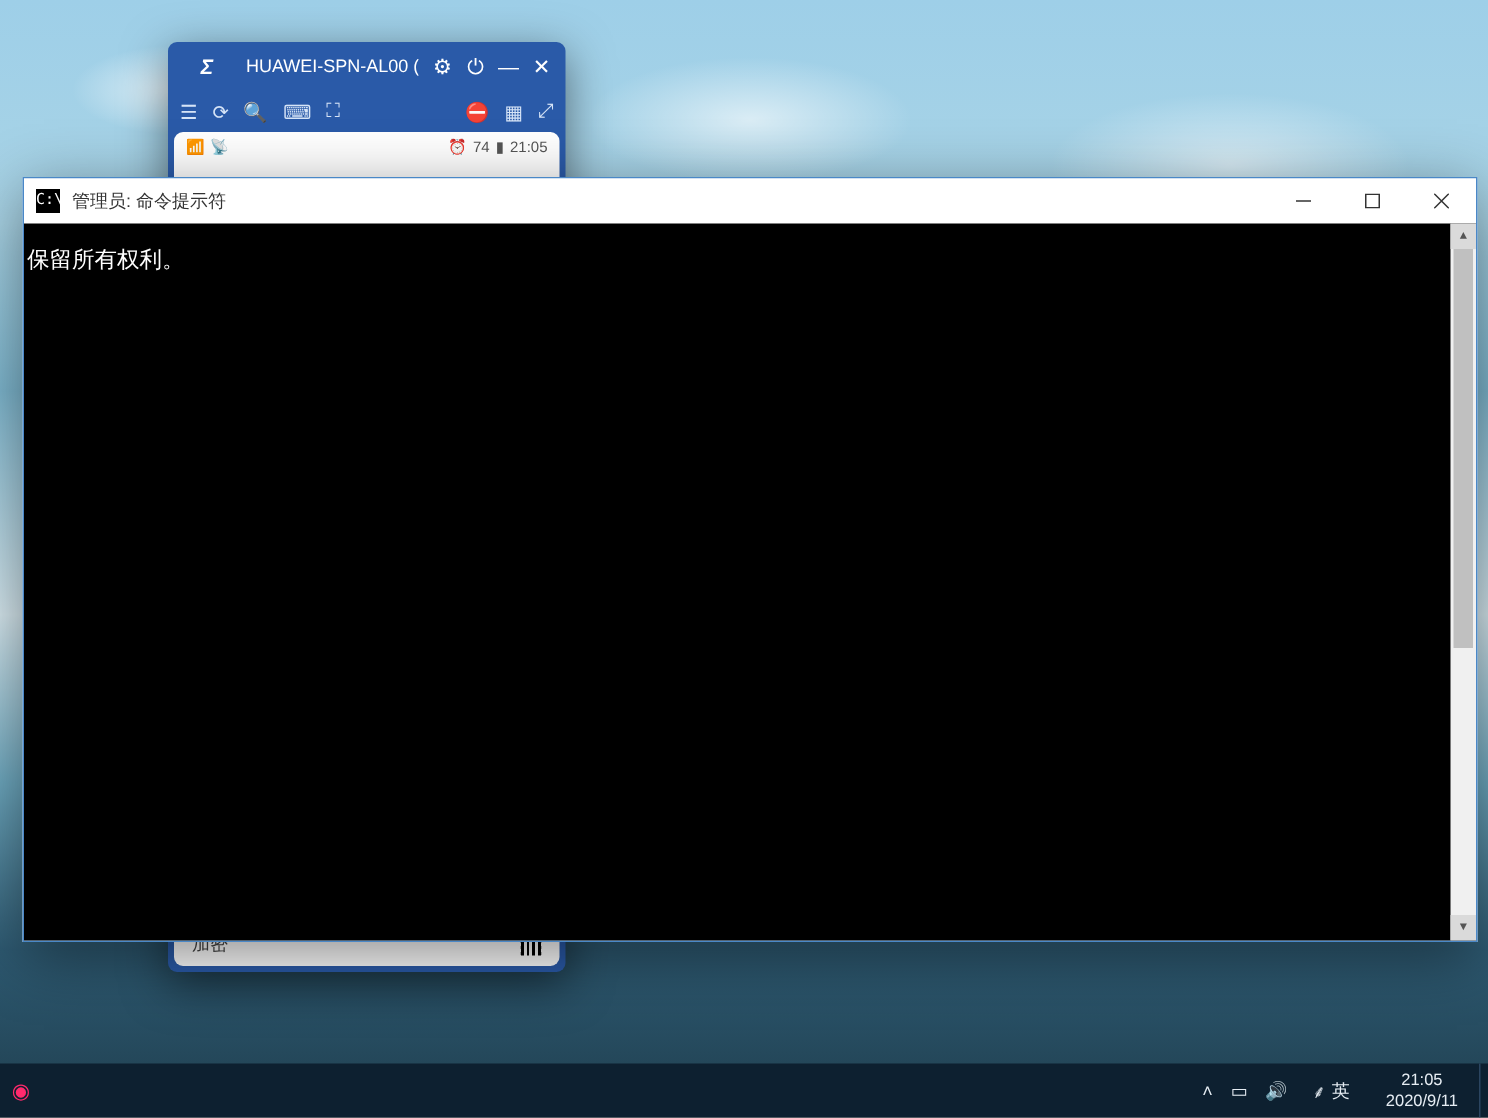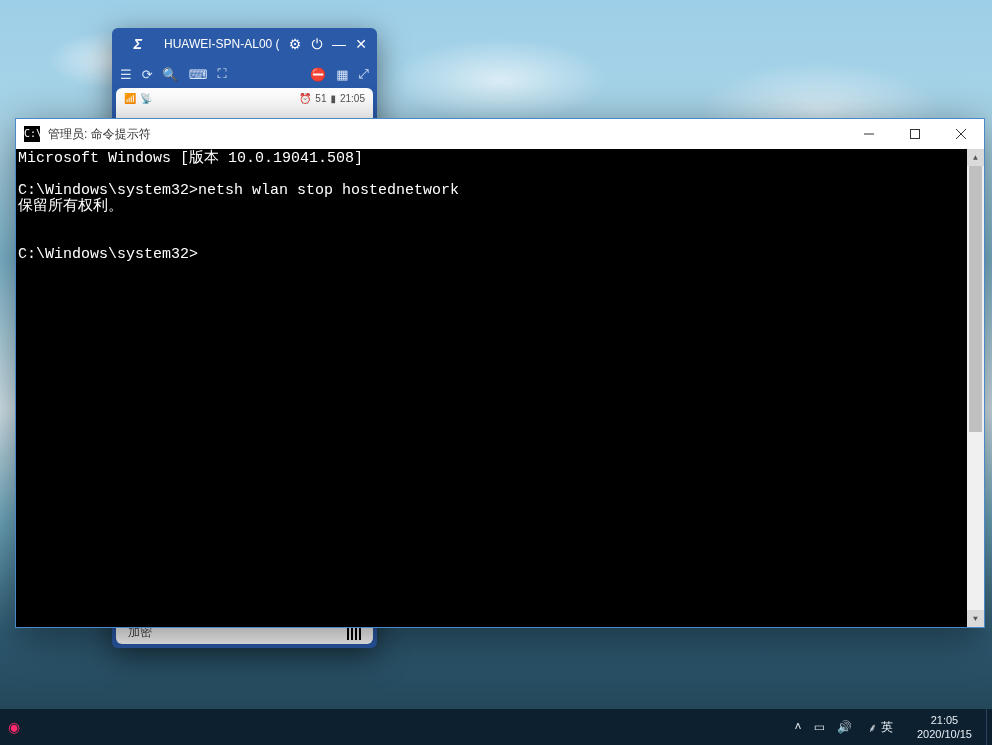--- a/index.html
+++ b/index.html
@@ -56,21 +56,21 @@
     display: flex; flex-direction: column;
   }
   .phone-status {
     height: 20px; display: flex; align-items: center;
     padding: 0 8px; font-size: 10px; color: #555; gap: 4px;
   }
   .phone-status .right { margin-left: auto; display: flex; align-items: center; gap: 4px; }
   .phone-body { flex: 1; }
   .sigma-footer {
     height: 30px; display: flex; align-items: center; padding: 0 12px;
-    font-size: 12px; color: #444; border-top: 7px solid #ec4899;
+    font-size: 12px; color: #444; border-top: 1px solid #ec4899;
   }
   .sigma-footer .fspacer { flex: 1; }
   .qr { width: 14px; height: 14px; background:
     repeating-linear-gradient(90deg,#000 0 2px,#fff 2px 4px),
     repeating-linear-gradient(0deg,#000 0 2px,#fff 2px 4px);
   }
 
   
   .cmd-window {
     position: absolute;
@@ -165,21 +165,21 @@
       <span style="color:#ff3a3a">⛔</span>
       <span>▦</span>
       <span>⤢</span>
     </div>
     <div class="sigma-client">
       <div class="phone-status">
         <span>📶</span>
         <span>📡</span>
         <span class="right">
           <span>⏰</span>
-          <span>51</span>
+          <span>74</span>
           <span>▮</span>
           <span>21:05</span>
         </span>
       </div>
       <div class="phone-body"></div>
       <div class="sigma-footer">
         <span>加密</span>
         <span class="fspacer"></span>
         <span class="qr"></span>
       </div>
@@ -201,27 +201,24 @@
             <rect x="0.5" y="0.5" width="9" height="9" fill="none" stroke="currentColor" stroke-width="1"></rect>
           </svg>
       </span>
       <span class="win-btn close">
         <svg width="10" height="10" viewBox="0 0 10 10">
             <path d="M0 0 L10 10 M10 0 L0 10" stroke="currentColor" stroke-width="1"></path>
           </svg>
       </span>
     </div>
     <div class="cmd-body">
-      <span class="cmd-line">Microsoft Windows [版本 10.0.19041.508]</span>
       <div class="cmd-blank"></div>
-      <span class="cmd-line">C:\Windows\system32&gt;netsh wlan stop hostednetwork</span>
       <span class="cmd-line">保留所有权利。</span>
       <div class="cmd-blank"></div>
       <div class="cmd-blank"></div>
-      <span class="cmd-line">C:\Windows\system32&gt;</span>
 
       <div class="cmd-scrollbar">
         <div class="arrow">▲</div>
         <div class="track">
           <div class="thumb"></div>
         </div>
         <div class="arrow" style="position:absolute;bottom:0;left:0;right:0">▼</div>
       </div>
     </div>
   </div>
@@ -234,18 +231,18 @@
     <div class="tray">
       <span>˄</span>
       <span>▭</span>
       <span>🔊</span>
       <span class="ime">
         <span>⸙</span>
         <span>英</span>
       </span>
       <div class="clock">
         <div>21:05</div>
-        <div>2020/10/15</div>
+        <div>2020/9/11</div>
       </div>
     </div>
     <div class="desk-peek"></div>
   </div>
 </div>
 
 </body></html>

